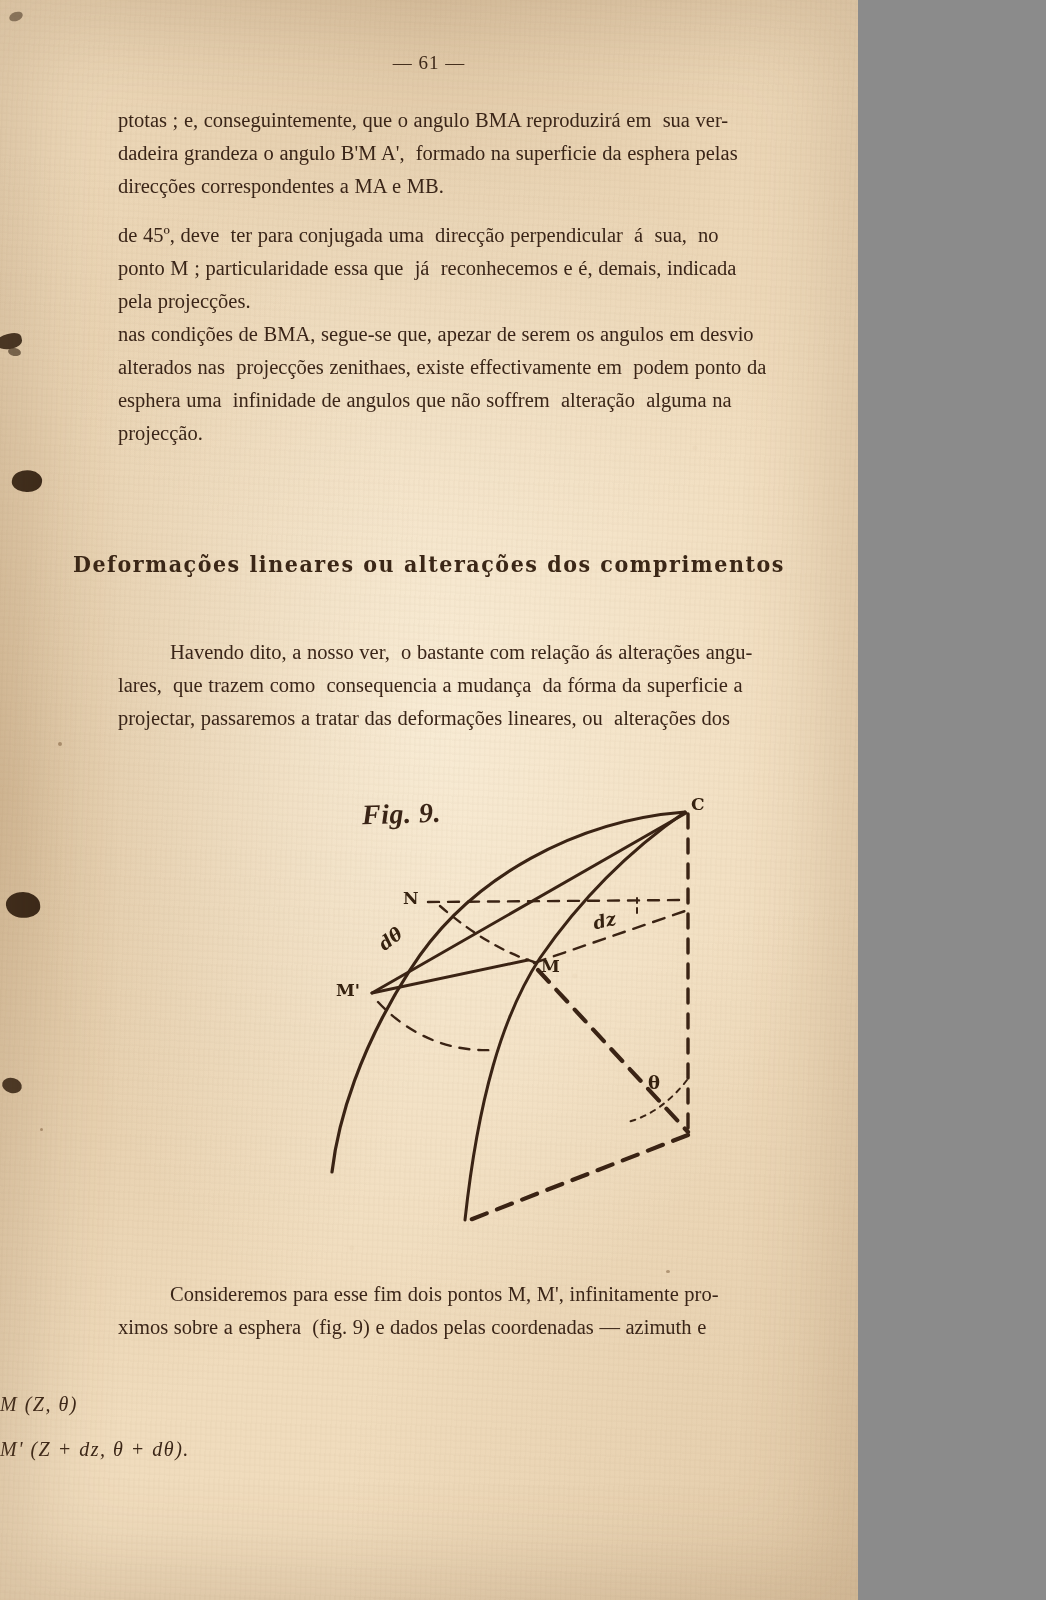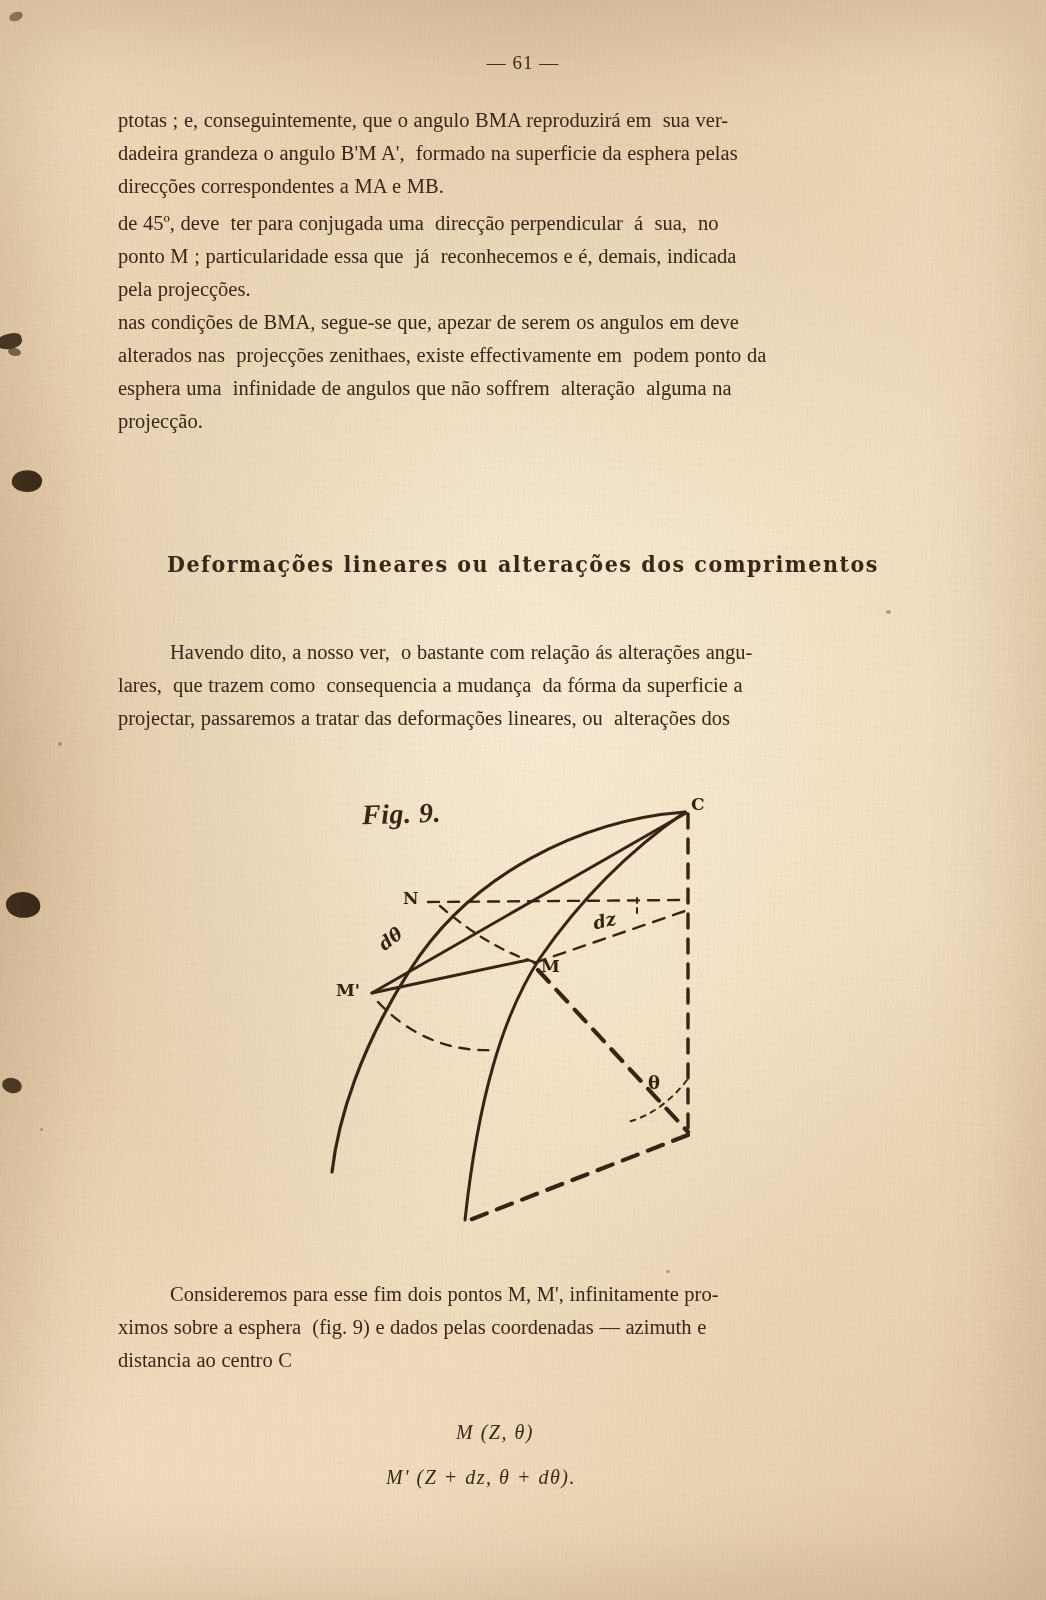--- a/index.html
+++ b/index.html
@@ -3,21 +3,21 @@
 <meta charset="utf-8">
 <title>Scanned book page</title>
 <style>
   html, body {
     margin: 0;
     padding: 0;
     background: #8b8b8b;
   }
   .page {
     position: relative;
-    width: 1046px;
+    width: 858px;
     height: 1600px;
     overflow: hidden;
     background-color: #f0dcbd;
     background-image:
       radial-gradient(ellipse 70% 55% at 50% 45%, rgba(255,248,232,0.55) 0%, rgba(255,248,232,0.0) 70%),
       radial-gradient(ellipse 120% 90% at 0% 50%, rgba(176,140,96,0.30) 0%, rgba(176,140,96,0.0) 45%),
       radial-gradient(ellipse 110% 80% at 100% 100%, rgba(176,140,96,0.22) 0%, rgba(176,140,96,0.0) 55%),
       radial-gradient(ellipse 100% 60% at 50% 0%, rgba(170,134,92,0.20) 0%, rgba(170,134,92,0.0) 60%);
     font-family: "Liberation Serif", "DejaVu Serif", serif;
     color: #382519;
@@ -110,26 +110,24 @@
     font-weight: 700;
     font-size: 17px;
     color: #35210f;
   }
   .fig-lab.math { font-style: italic; font-weight: 700; font-size: 18px; }
 
   
   .formula {
     position: absolute;
     left: 0; right: 0;
-    text-align: center;
     font-style: italic;
     font-size: 20px;
     letter-spacing: 1.5px;
     color: #3c2718;
-    margin-top: 28px;
   }
   #formula-1 { top: 1393px; padding-right: 56px; }
   #formula-2 { top: 1438px; padding-right: 84px; }
 
   
   .closing {
     position: absolute;
     left: 118px;
     top: 1278px;
     width: 812px;
@@ -149,34 +147,34 @@
 <body>
 
 <div class="page">
 
   <div class="grain"></div>
 
   <div class="folio">— 61 —</div>
 
   <div class="textblock">
 
-    <p class="body" style="margin-bottom:4px;">
+    <p class="body" style="margin-bottom:16px;">
       <span class="ln">ptotas ; e, conseguintemente, que o angulo BMA reproduzirá em  sua ver-</span>
       <span class="ln">dadeira grandeza o angulo B'M A',  formado na superficie da esphera pelas</span>
       <span class="ln">direcções correspondentes a MA e MB.</span>
     </p>
 
     <p class="body">
       <span class="ln">de 45º, deve  ter para conjugada uma  direcção perpendicular  á  sua,  no</span>
       <span class="ln">ponto M ; particularidade essa que  já  reconhecemos e é, demais, indicada</span>
       <span class="ln">pela projecções.</span>
     </p>
 
     <p class="body">
-      <span class="ln">nas condições de BMA, segue-se que, apezar de serem os angulos em deve</span>
+      <span class="ln">nas condições de BMA, segue-se que, apezar de serem os angulos em desvio</span>
       <span class="ln">alterados nas  projecções zenithaes, existe effectivamente em  podem ponto da</span>
       <span class="ln">esphera uma  infinidade de angulos que não soffrem  alteração  alguma na</span>
       <span class="ln">projecção.</span>
     </p>
   </div>
 
   <div class="heading">Deformações lineares ou alterações dos comprimentos</div>
 
   <div class="textblock" style="top:636px;">
     <p class="body">
@@ -228,21 +226,20 @@
     <div class="fig-lab" style="left:226px; top:200px;">M'</div>
     <div class="fig-lab math" style="left:268px; top:148px; transform:rotate(-38deg);">dθ</div>
     <div class="fig-lab math" style="left:483px; top:130px; transform:rotate(-13deg);">dz</div>
     <div class="fig-lab math" style="left:538px; top:292px; font-style:normal;">θ</div>
   </div>
 
   <div class="closing">
     <p class="body">
       <span class="ln ind">Consideremos para esse fim dois pontos M, M', infinitamente pro-</span>
       <span class="ln">ximos sobre a esphera  (fig. 9) e dados pelas coordenadas — azimuth e</span>
-      <span class="ln">distancia ao centro C</span>
     </p>
   </div>
 
   <div class="formula" id="formula-1">M  (Z,  θ)</div>
   <div class="formula" id="formula-2">M' (Z + dz, θ + dθ).</div>
 
   <div class="blot b6"></div>
   <div class="blot b1"></div>
   <div class="blot b2"></div>
   <div class="blot b3"></div>

